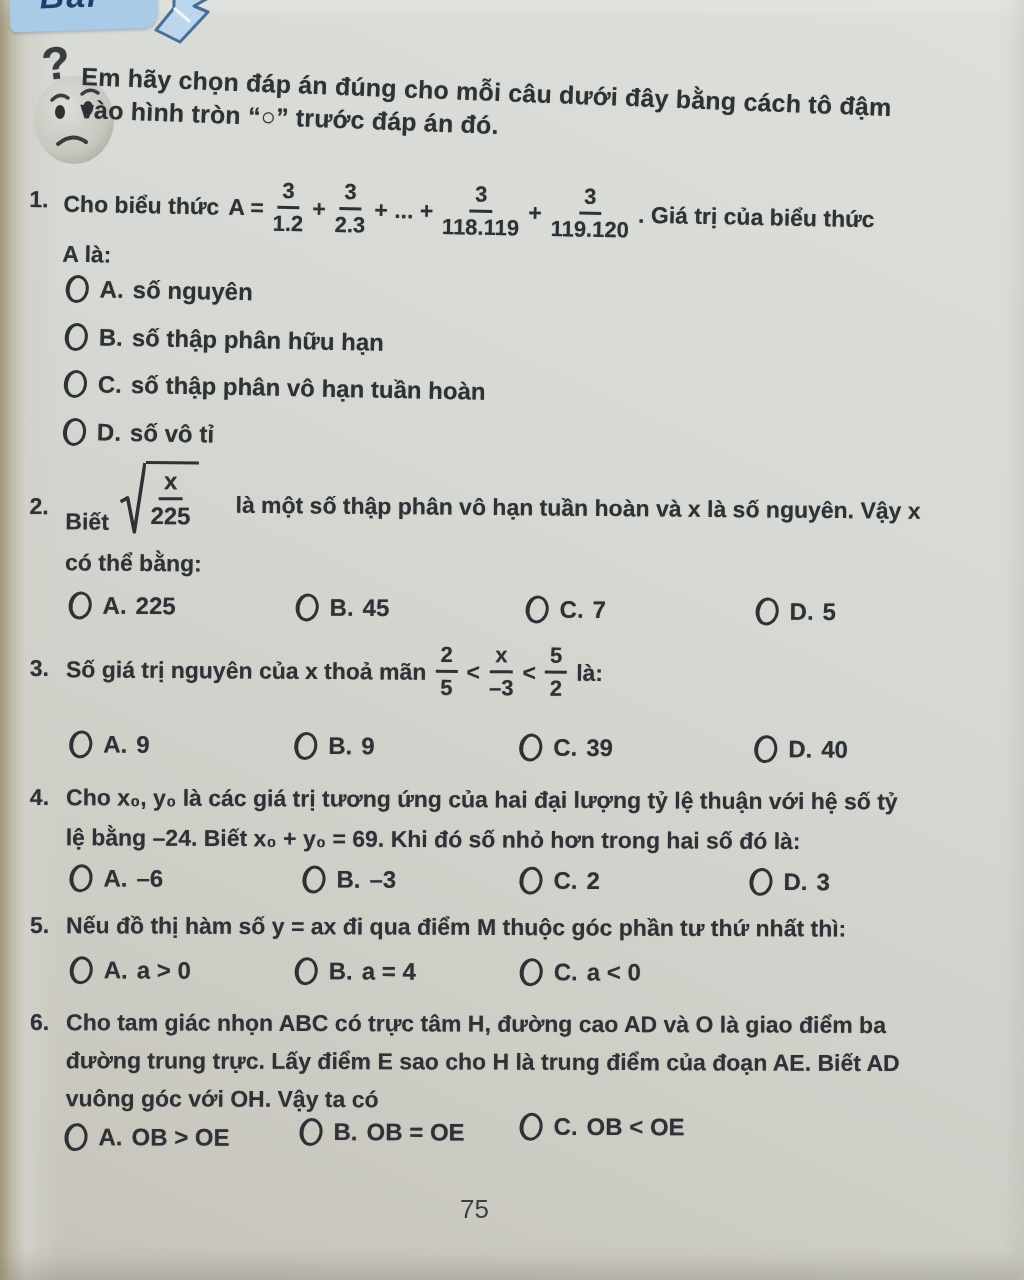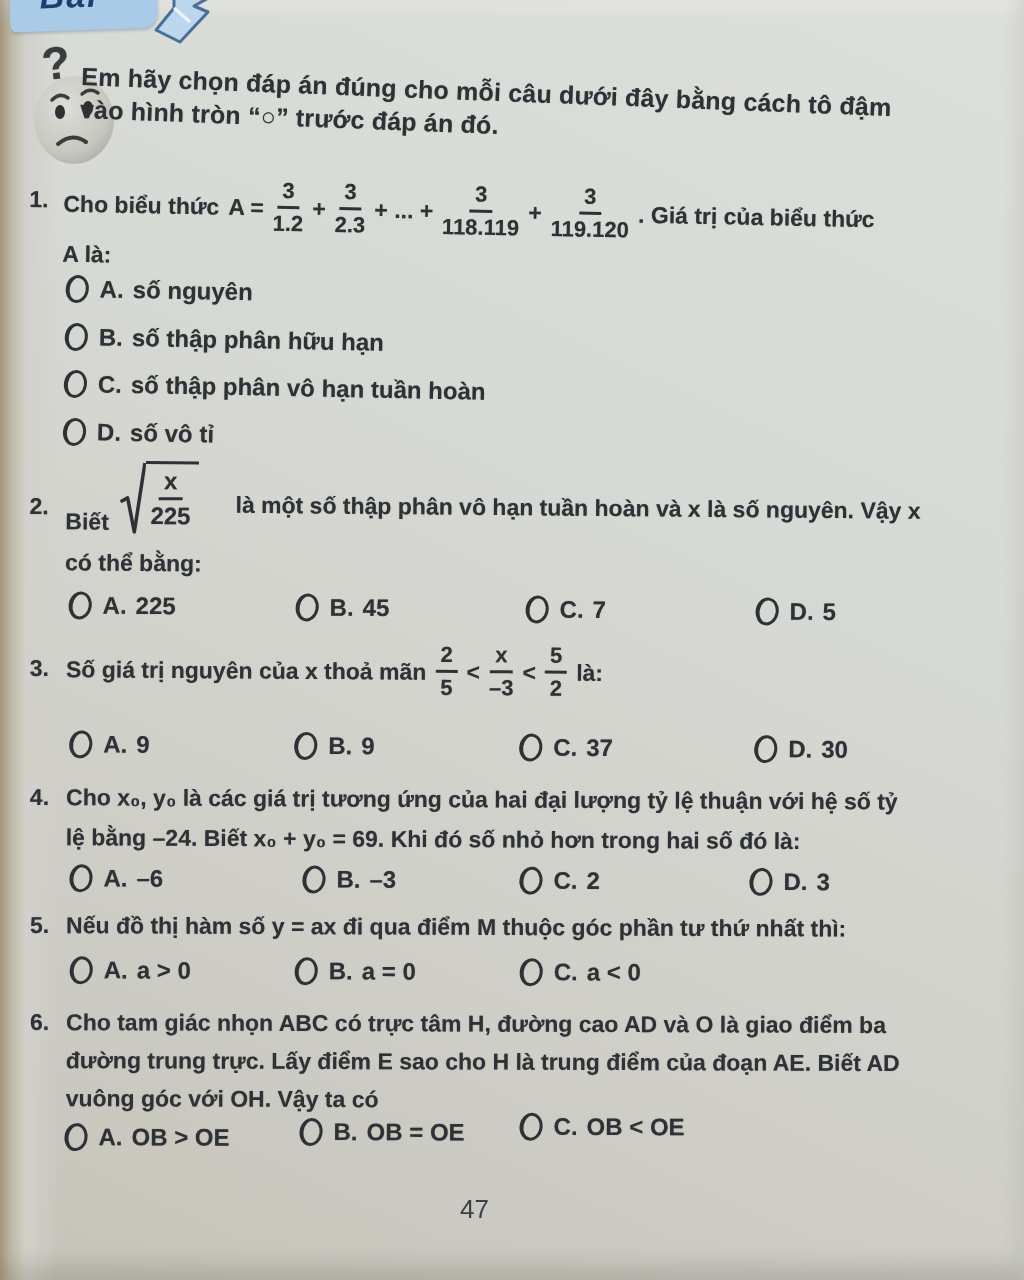--- a/index.html
+++ b/index.html
@@ -208,26 +208,26 @@
       <span>9</span>
     </div>
     <div class="optrow" style="left:267px; top:90px;">
       <span class="circ"></span>
       <span class="olab">B.</span>
       <span>9</span>
     </div>
     <div class="optrow" style="left:492px; top:90px;">
       <span class="circ"></span>
       <span class="olab">C.</span>
-      <span>37</span>
+      <span>39</span>
     </div>
     <div class="optrow" style="left:727px; top:90px;">
       <span class="circ"></span>
       <span class="olab">D.</span>
-      <span>30</span>
+      <span>40</span>
     </div>
   </div>
 
   <div class="qblock ink" style="left:28px; top:780px; width:968px; height:125px; transform:rotate(.3deg);">
     <div class="abs flexline" style="left:2px; top:2px;">
       <span class="qnum" style="margin-right:8px;">4.</span>
       <span class="qtext">Cho x₀, y₀ là các giá trị tương ứng của hai đại lượng tỷ lệ thuận với hệ số tỷ</span>
     </div>
     <span class="abs qtext" style="left:38px; top:42px;">lệ bằng –24. Biết x₀ + y₀ = 69. Khi đó số nhỏ hơn trong hai số đó là:</span>
 
@@ -259,21 +259,21 @@
       <span class="qtext">Nếu đồ thị hàm số y = ax đi qua điểm M thuộc góc phần tư thứ nhất thì:</span>
     </div>
     <div class="optrow" style="left:42px; top:48px;">
       <span class="circ"></span>
       <span class="olab">A.</span>
       <span>a &gt; 0</span>
     </div>
     <div class="optrow" style="left:267px; top:48px;">
       <span class="circ"></span>
       <span class="olab">B.</span>
-      <span>a = 0</span>
+      <span>a = 4</span>
     </div>
     <div class="optrow" style="left:492px; top:48px;">
       <span class="circ"></span>
       <span class="olab">C.</span>
       <span>a &lt; 0</span>
     </div>
   </div>
 
   <div class="qblock ink" style="left:28px; top:1005px; width:968px; height:160px; transform:rotate(.2deg);">
     <div class="abs flexline" style="left:2px; top:2px;">
@@ -293,15 +293,15 @@
       <span class="olab">B.</span>
       <span>OB = OE</span>
     </div>
     <div class="optrow" style="left:492px; top:106px;">
       <span class="circ"></span>
       <span class="olab">C.</span>
       <span>OB &lt; OE</span>
     </div>
   </div>
 
-  <span class="pagenum">47</span>
+  <span class="pagenum">75</span>
 
 </div>
 
 </body></html>

